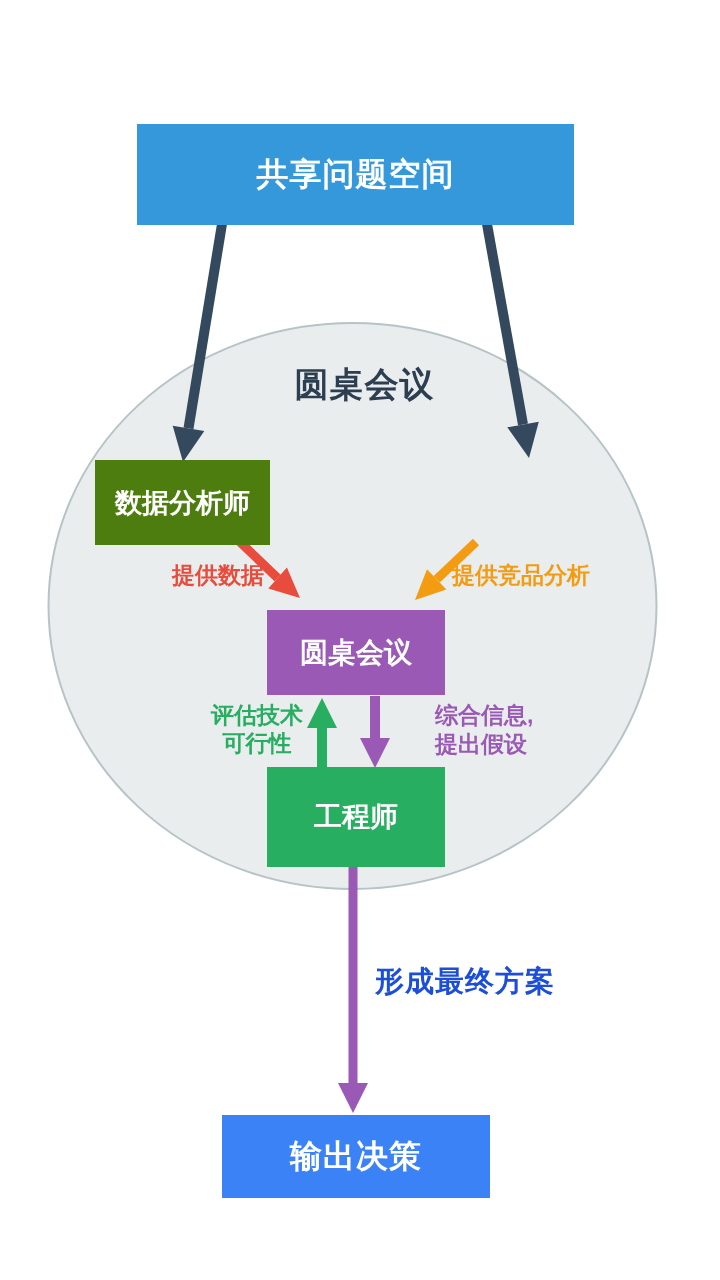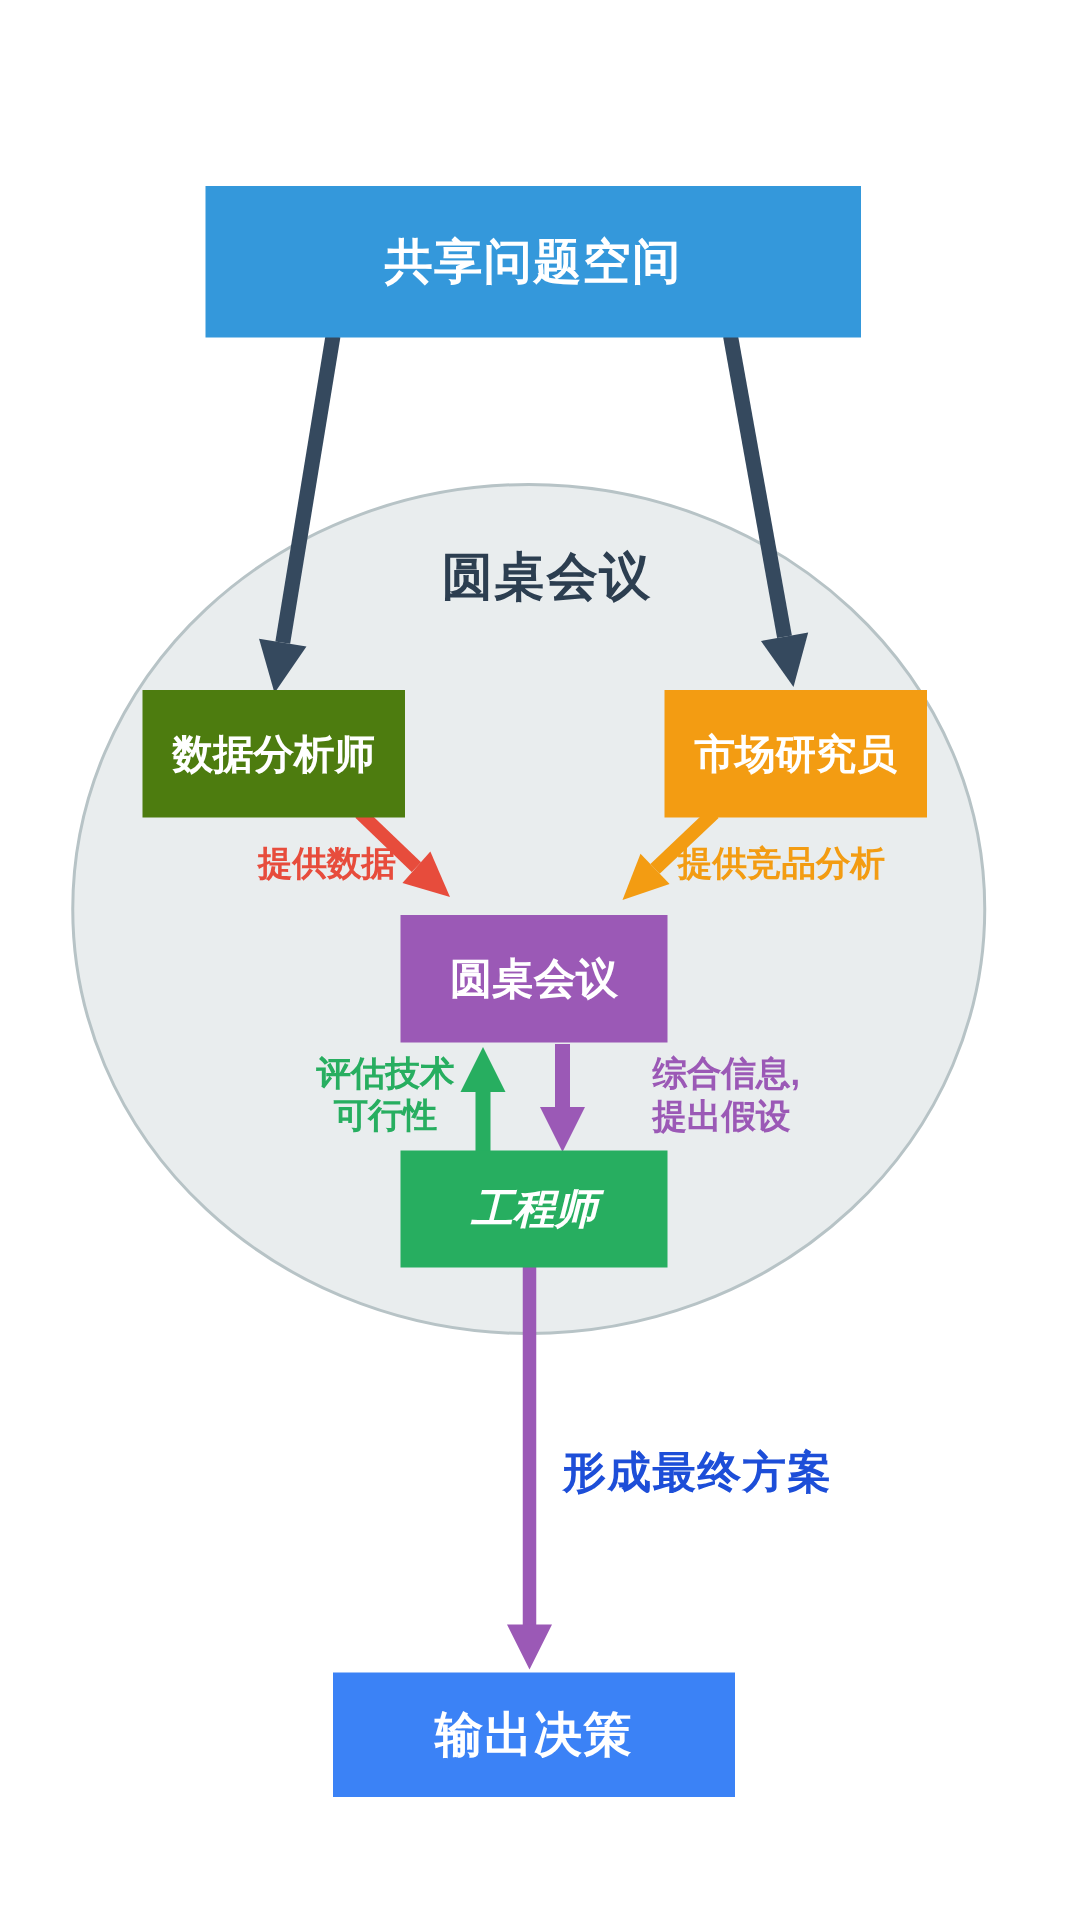--- a/index.html
+++ b/index.html
@@ -16,21 +16,21 @@
   #svg-layer{position:absolute;left:0;top:0;width:720px;height:1280px;}
   .node{
     display:flex;align-items:center;justify-content:center;
     color:#ffffff;font-weight:bold;text-align:center;
   }
   #node-shared-space{left:137px;top:124px;width:437px;height:101px;background:#3498db;font-size:32px;letter-spacing:1px;}
   #roundtable-label{top:362px;left:12px;width:705px;text-align:center;font-size:34px;font-weight:bold;color:#2c3e50;letter-spacing:1px;}
   #node-data-analyst{left:95px;top:460px;width:175px;height:85px;background:#4d7c0f;font-size:27px;}
   #node-market-researcher{left:443px;top:460px;width:175px;height:85px;background:#f39c12;font-size:27px;}
   #node-product-manager{left:267px;top:610px;width:178px;height:85px;background:#9b59b6;font-size:28px;}
-  #node-engineer{left:267px;top:767px;width:178px;height:78px;background:#27ae60;font-size:28px;font-style:italic;}
+  #node-engineer{left:267px;top:767px;width:178px;height:100px;background:#27ae60;font-size:28px;}
   #node-output-decision{left:222px;top:1115px;width:268px;height:83px;background:#3b82f6;font-size:32px;letter-spacing:1px;}
   .edge-label{font-weight:bold;white-space:pre-line;}
   #label-provide-data{left:172px;top:560px;font-size:23px;color:#e74c3c;}
   #label-provide-competitive{left:452px;top:560px;font-size:23px;color:#f39c12;}
   #label-evaluate{left:196px;top:701px;width:122px;text-align:center;font-size:23px;line-height:28px;color:#27ae60;}
   #label-synthesize{left:403px;top:701px;font-size:23px;line-height:29px;color:#9b59b6;margin-left:32px;}
   #label-final{left:375px;top:962px;font-size:29px;color:#1d4ed8;letter-spacing:1px;}
 </style>
 </head>
 <body>
@@ -77,21 +77,20 @@
     </g>
   </svg>
 
 
   <div id="node-shared-space" class="abs node">共享问题空间</div>
 
   <div id="roundtable-label" class="abs">圆桌会议</div>
 
   <div id="node-data-analyst" class="abs node">数据分析师</div>
 
-  <div id="node-market-researcher" class="abs node">市场研究员</div>
 
   <div id="label-provide-data" class="abs edge-label">提供数据</div>
 
   <div id="label-provide-competitive" class="abs edge-label">提供竞品分析</div>
 
   <div id="node-product-manager" class="abs node">圆桌会议</div>
 
   <div id="label-evaluate" class="abs edge-label">评估技术
 可行性</div>
 

